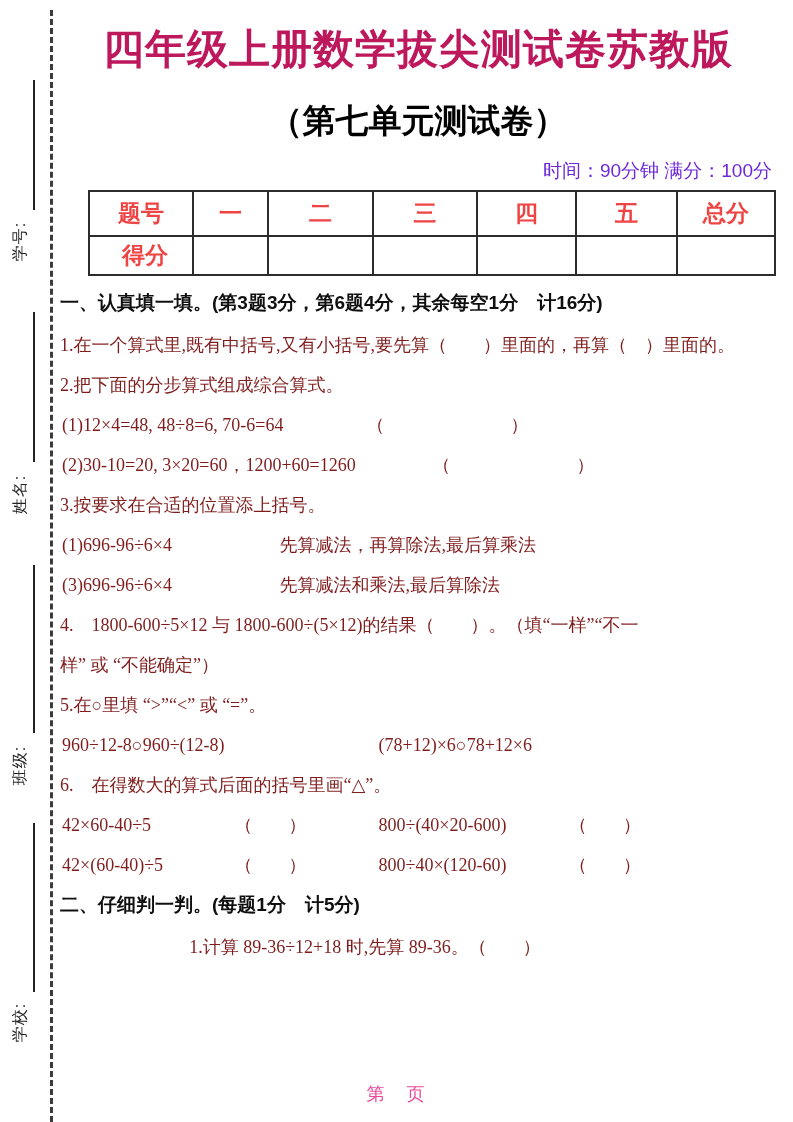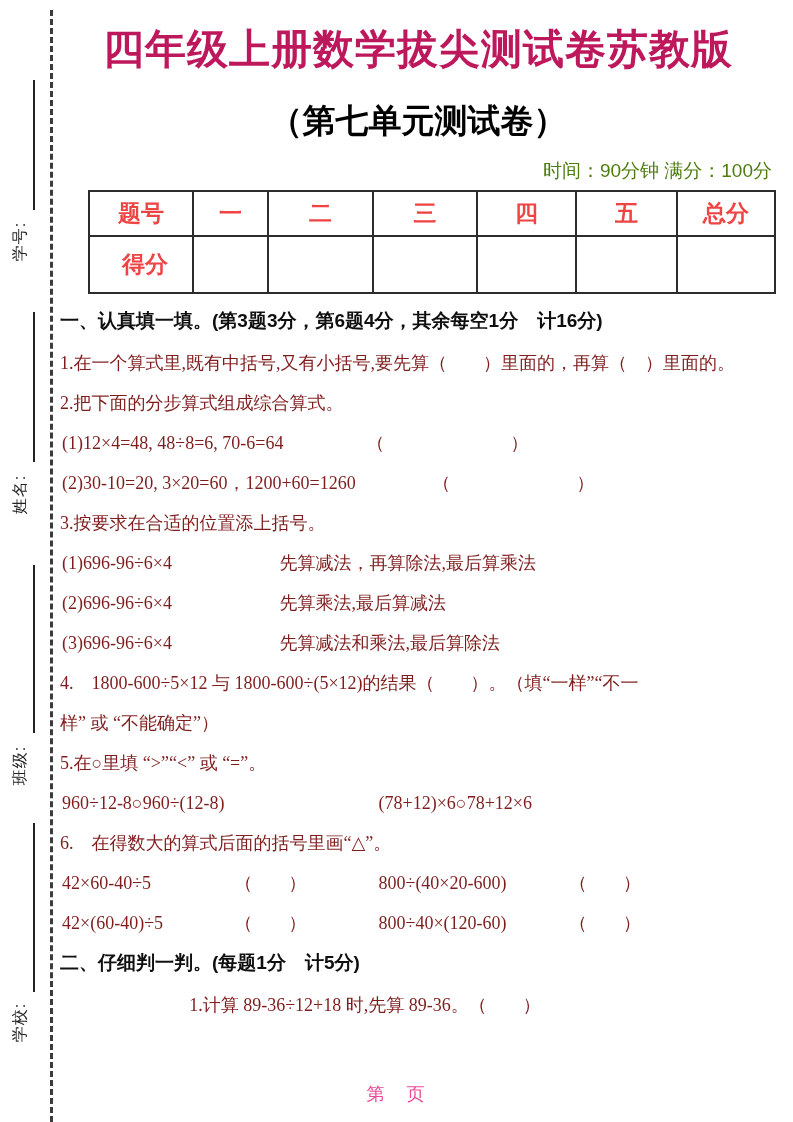--- a/index.html
+++ b/index.html
@@ -43,34 +43,34 @@
     font-weight:bold; font-size:41px; letter-spacing:1px;
     text-align:center; color:#be185d; margin:6px 0 22px;
   }
   h2.subtitle {
     font-family:"Liberation Sans","DejaVu Sans",sans-serif;
     font-weight:bold; font-size:33px; text-align:center; color:#000;
     margin:0 0 14px;
   }
   .meta {
     text-align:right; font-size:19px; padding-right:4px; margin-bottom:6px;
-    font-family:"Liberation Sans",sans-serif; color:#4d7c0f;
+    font-family:"Liberation Sans",sans-serif; color:#6d28d9;
   }
 
   table.score-table {
     border-collapse:collapse; margin-left:28px; table-layout:fixed;
     width:686px; margin-bottom:10px;
   }
   table.score-table td {
     border:2px solid #2c2c2c; text-align:center; vertical-align:middle;
     font-family:"Liberation Sans",sans-serif;
     font-weight:bold; font-size:23px; color:#ef4444;
   }
   table.score-table tr:nth-child(1) td { height:45px; }
-  table.score-table tr:nth-child(2) td { height:57px;padding-left:8px; }
+  table.score-table tr:nth-child(2) td { height:39px;padding-left:8px; }
 
   h3.sec-head {
     font-family:"Liberation Sans","DejaVu Sans",sans-serif;
     font-weight:bold; font-size:19px; color:#0f0f0f;
     margin:14px 0 16px;
   }
   h3.sec-head.second { margin-top:8px; }
 
   .q { font-size:18px; line-height:27px; margin:0 0 13px; color:#7f1d1d; }
   .indent { padding-left:2px; }
@@ -166,24 +166,20 @@
       <span class="blank gap26">（　　　　　　　）</span>
     </p>
 
     <p class="q">3.按要求在合适的位置添上括号。</p>
 
     <p class="q indent">
       <span class="w-q3expr">(1)696-96÷6×4</span>
       <span>先算减法，再算除法,最后算乘法</span>
     </p>
     <p class="q indent">
-      <span class="w-q3expr">(2)696-96÷6×4</span>
-      <span>先算乘法,最后算减法</span>
-    </p>
-    <p class="q indent">
       <span class="w-q3expr">(3)696-96÷6×4</span>
       <span>先算减法和乘法,最后算除法</span>
     </p>
 
     <p class="q">4.　1800-600÷5×12 与 1800-600÷(5×12)的结果（　　）。（填“一样”“不一</p>
     <p class="q">样” 或 “不能确定”）</p>
 
     <p class="q">5.在○里填 “&gt;”“&lt;” 或 “=”。</p>
 
     <p class="q indent">

